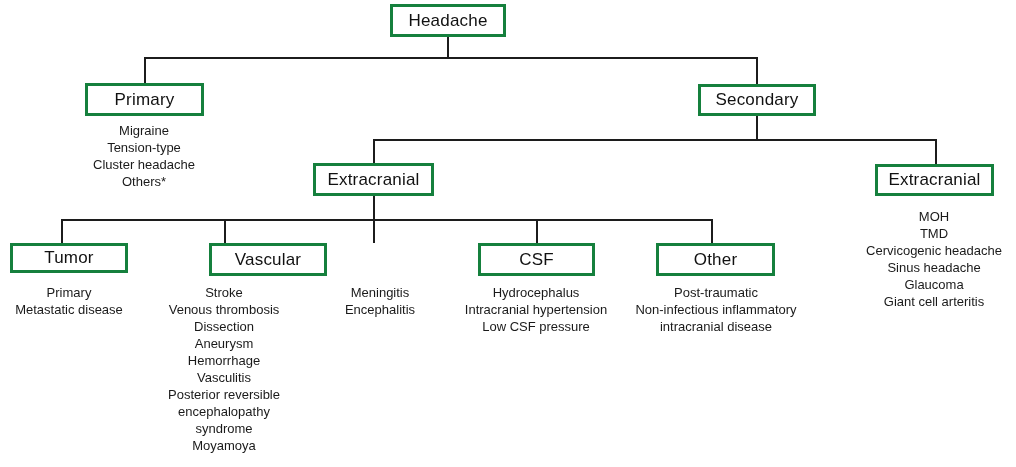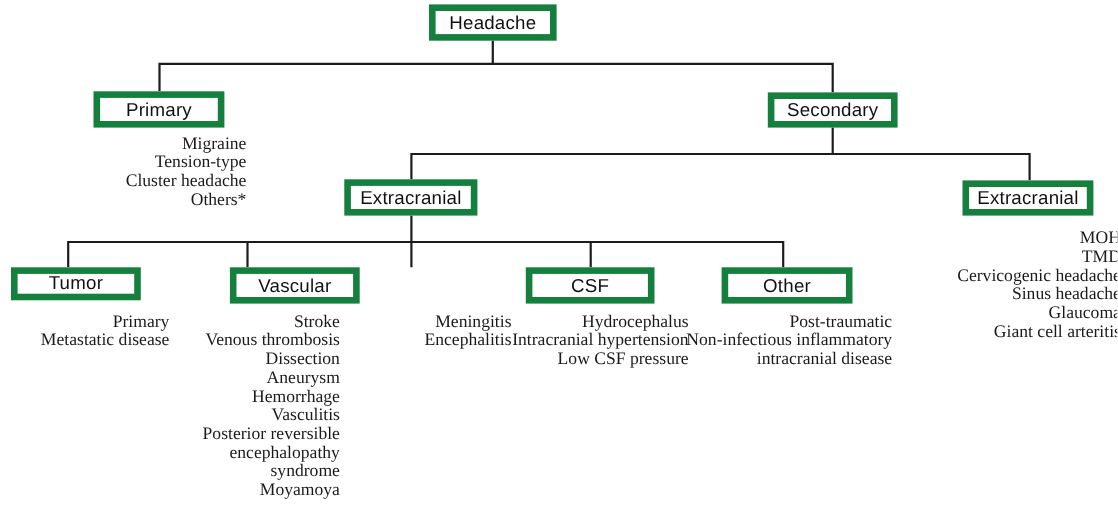--- a/index.html
+++ b/index.html
@@ -15,38 +15,37 @@
     font-family: "Liberation Sans", sans-serif;
     overflow: hidden;
   }
   .connectors {
     position: absolute;
     left: 0;
     top: 0;
   }
   .node {
     position: absolute;
-    border: 6px solid #15803d;
+    border: 3px solid #15803d;
     background: #ffffff;
     display: flex;
     align-items: center;
     justify-content: center;
     font-size: 17px;
     color: #111111;
     box-sizing: border-box;
     letter-spacing: 0.2px;
   }
   .list {
     position: absolute;
-    text-align: right;
-    font-size: 16px;
+    text-align: center;
+    font-size: 13px;
     line-height: 17px;
     color: #1a1a1a;
     white-space: pre-line;
-    font-family: Liberation Serif, serif;
   }
   #n-headache     { left: 390px; top: 4px;   width: 116px; height: 33px; }
   #n-primary      { left: 85px;  top: 83px;  width: 119px; height: 33px; }
   #n-secondary    { left: 698px; top: 84px;  width: 118px; height: 32px; }
   #n-intracranial { left: 313px; top: 163px; width: 121px; height: 33px; }
   #n-extracranial { left: 875px; top: 164px; width: 119px; height: 32px; }
   #n-tumor        { left: 10px;  top: 243px; width: 118px; height: 30px; }
   #n-vascular     { left: 165px; top: 243px; width: 118px; height: 33px; margin-left: 44px; }
   #n-infectious   { left: 322px; top: 243px; width: 117px; height: 33px; }
   #n-csf          { left: 478px; top: 243px; width: 117px; height: 33px; }

